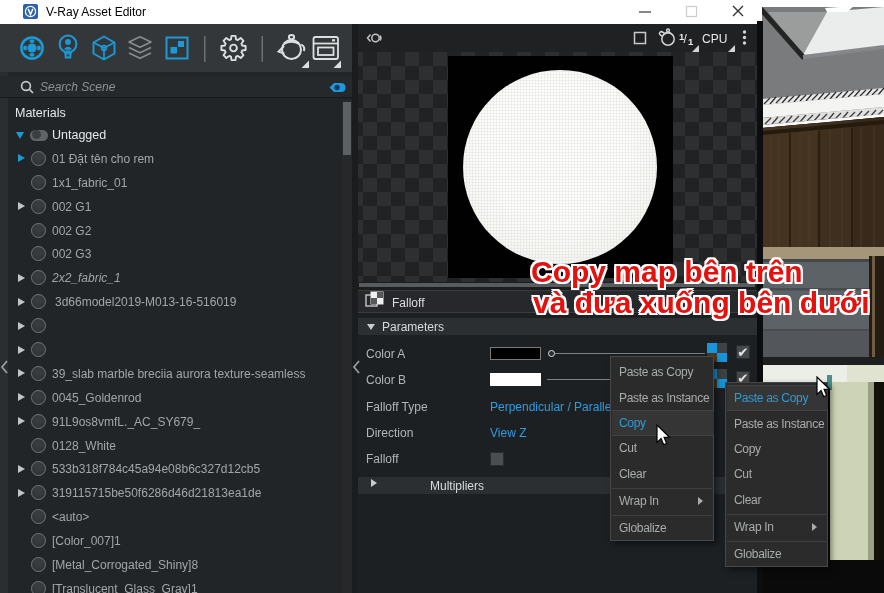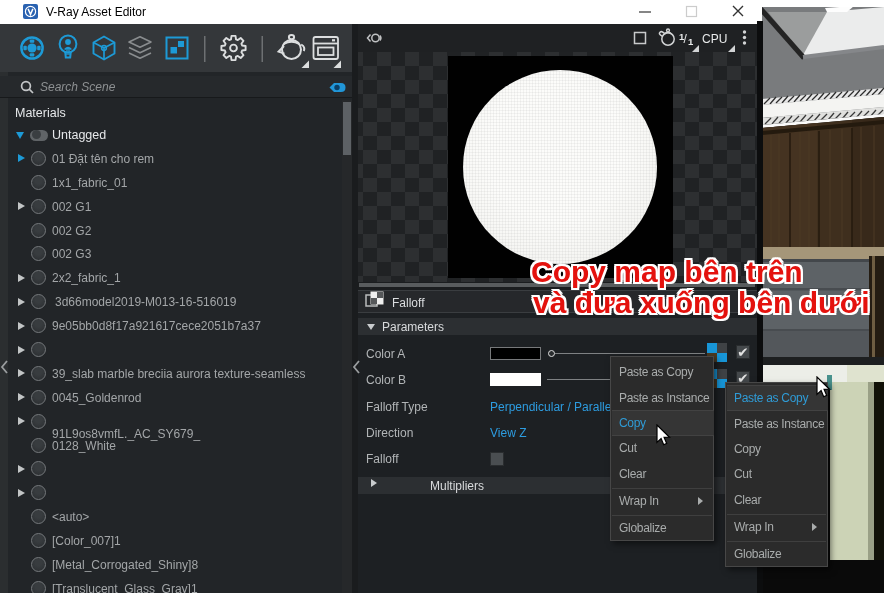--- a/index.html
+++ b/index.html
@@ -255,44 +255,45 @@
 <div class="abs row-txt" style="left:52px;top:176px;">1x1_fabric_01</div>
 <div class="abs tri-r" style="left:18px;top:202px;border-left-color:#c2c5c6;"></div>
 <div class="abs circ" style="left:31px;top:199px;"></div>
 <div class="abs row-txt" style="left:52px;top:200px;">002 G1</div>
 <div class="abs circ" style="left:31px;top:223px;"></div>
 <div class="abs row-txt" style="left:52px;top:224px;">002 G2</div>
 <div class="abs circ" style="left:31px;top:246px;"></div>
 <div class="abs row-txt" style="left:52px;top:247px;">002 G3</div>
 <div class="abs tri-r" style="left:18px;top:274px;border-left-color:#c2c5c6;"></div>
 <div class="abs circ" style="left:31px;top:270px;"></div>
-<div class="abs row-txt" style="left:52px;top:271px;">2x2_fabric_1</div>
+<div class="abs row-txt" style="left:52px;top:271px;font-style:italic;">2x2_fabric_1</div>
 <div class="abs tri-r" style="left:18px;top:298px;border-left-color:#c2c5c6;"></div>
 <div class="abs circ" style="left:31px;top:294px;"></div>
 <div class="abs row-txt" style="left:55px;top:295px;">3d66model2019-M013-16-516019</div>
 <div class="abs tri-r" style="left:18px;top:322px;border-left-color:#c2c5c6;"></div>
 <div class="abs circ" style="left:31px;top:318px;"></div>
-<div class="abs row-txt" style="left:52px;top:319px;">9e05bb0d8f17a921617cece2051b7a37</div>
 <div class="abs tri-r" style="left:18px;top:346px;border-left-color:#c2c5c6;"></div>
 <div class="abs circ" style="left:31px;top:342px;"></div>
 <div class="abs tri-r" style="left:18px;top:369px;border-left-color:#c2c5c6;"></div>
 <div class="abs circ" style="left:31px;top:366px;"></div>
 <div class="abs row-txt" style="left:52px;top:367px;">39_slab marble breciia aurora texture-seamless</div>
 <div class="abs tri-r" style="left:18px;top:393px;border-left-color:#c2c5c6;"></div>
 <div class="abs circ" style="left:31px;top:390px;"></div>
 <div class="abs row-txt" style="left:52px;top:391px;">0045_Goldenrod</div>
 <div class="abs tri-r" style="left:18px;top:417px;border-left-color:#c2c5c6;"></div>
 <div class="abs circ" style="left:31px;top:414px;"></div>
-<div class="abs row-txt" style="left:52px;top:427px;">91L9os8vmfL._AC_SY679_</div>
+<div class="abs row-txt" style="left:52px;top:415px;">91L9os8vmfL._AC_SY679_</div>
 <div class="abs circ" style="left:31px;top:438px;"></div>
 <div class="abs row-txt" style="left:52px;top:439px;">0128_White</div>
 <div class="abs tri-r" style="left:18px;top:465px;border-left-color:#c2c5c6;"></div>
 <div class="abs circ" style="left:31px;top:461px;"></div>
+<div class="abs row-txt" style="left:52px;top:462px;">533b318f784c45a94e08b6c327d12cb5</div>
 <div class="abs tri-r" style="left:18px;top:489px;border-left-color:#c2c5c6;"></div>
 <div class="abs circ" style="left:31px;top:485px;"></div>
+<div class="abs row-txt" style="left:52px;top:486px;">319115715be50f6286d46d21813ea1de</div>
 <div class="abs circ" style="left:31px;top:509px;"></div>
 <div class="abs row-txt" style="left:52px;top:510px;">&lt;auto&gt;</div>
 <div class="abs circ" style="left:31px;top:533px;"></div>
 <div class="abs row-txt" style="left:52px;top:534px;">[Color_007]1</div>
 <div class="abs circ" style="left:31px;top:557px;"></div>
 <div class="abs row-txt" style="left:52px;top:558px;">[Metal_Corrogated_Shiny]8</div>
 <div class="abs circ" style="left:31px;top:581px;"></div>
 <div class="abs row-txt" style="left:52px;top:582px;">[Translucent_Glass_Gray]1</div>
 
   <div class="abs" style="left:342px;top:100px;width:10px;height:493px;background:#26282a;"></div>

